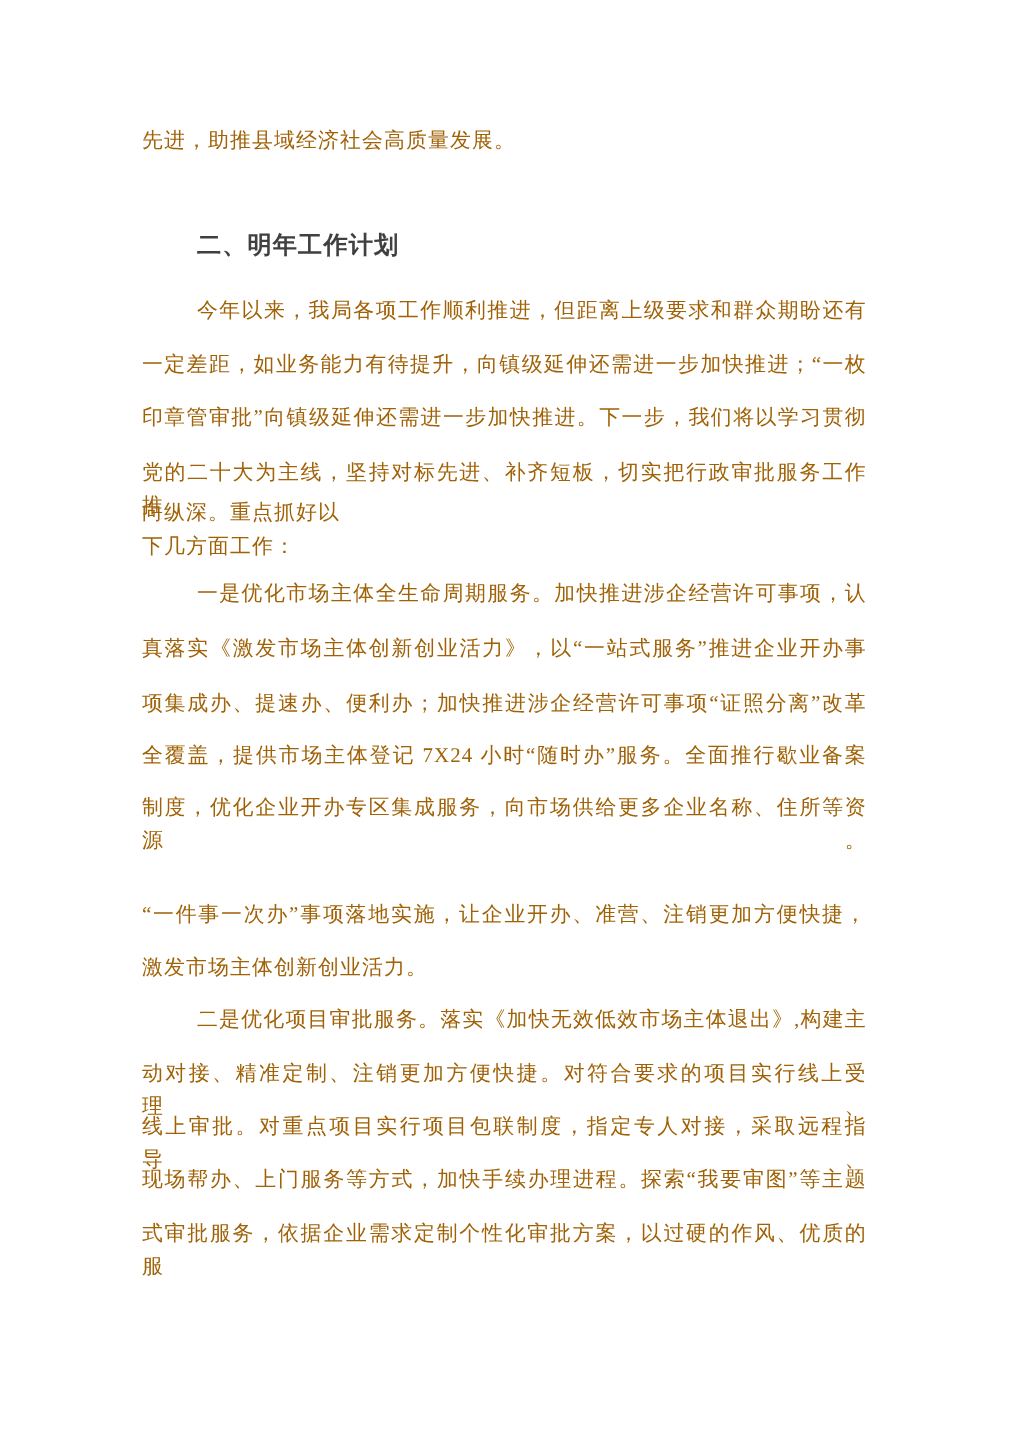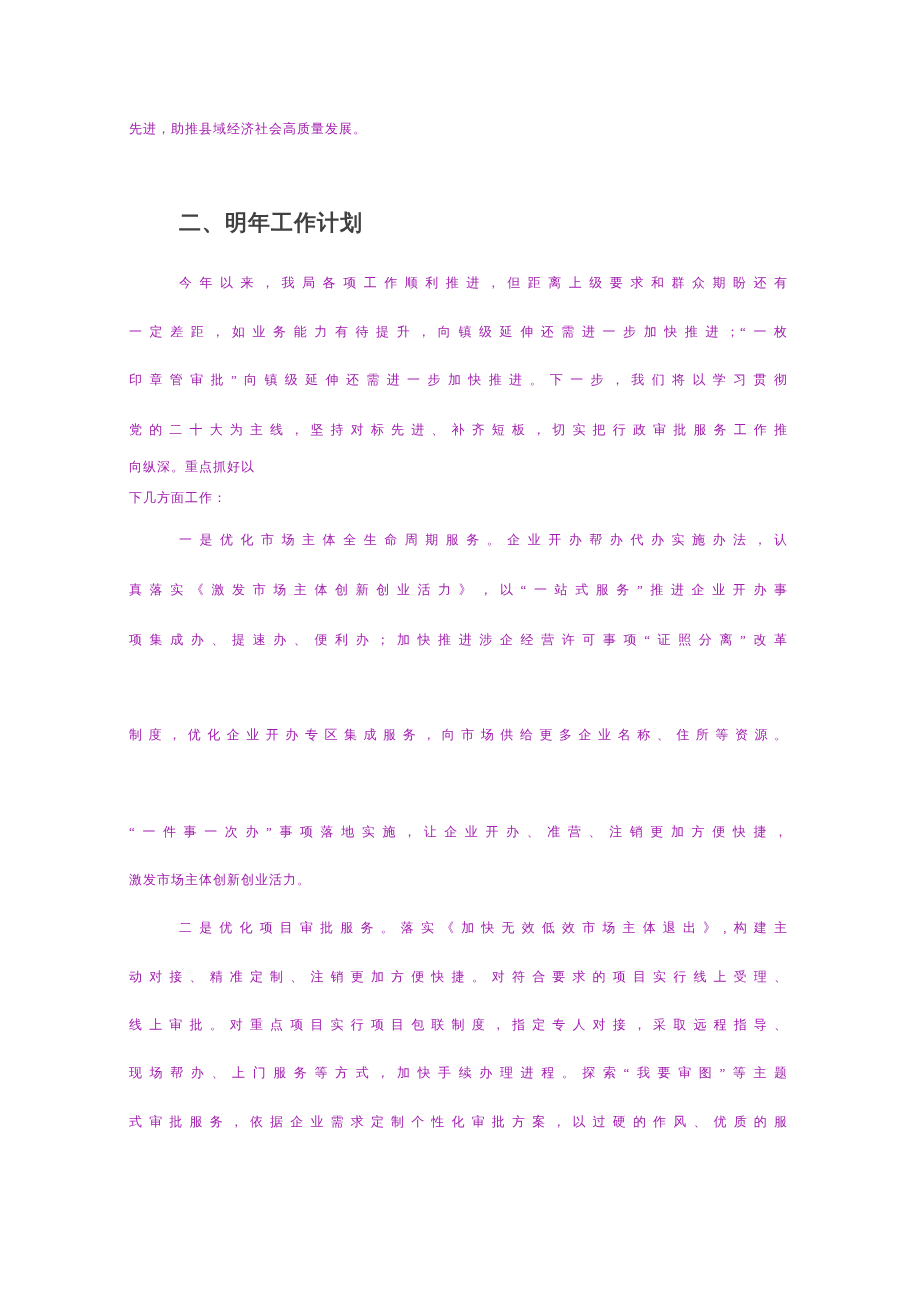--- a/index.html
+++ b/index.html
@@ -12,23 +12,23 @@
     width: 920px;
     height: 1301px;
     background: #ffffff;
     overflow: hidden;
     font-family: "Liberation Serif", "DejaVu Serif", serif;
   }
   .ln {
     position: absolute;
     left: 129px;
     width: 659px;
-    font-size: 13px;
+    font-size: 19px;
     line-height: 30px;
-    color: #a21caf;
+    color: #a16207;
     text-align: justify;
     letter-spacing: 1px;
   }
   .just {
     text-align-last: justify;
   }
   .ind {
     text-indent: 50px;
   }
   .head {
@@ -49,23 +49,24 @@
 
   <div class="ln head ind" style="top:208px">二、明年工作计划</div>
 
   <div class="ln just ind" style="top:268px">今年以来，我局各项工作顺利推进，但距离上级要求和群众期盼还有</div>
   <div class="ln just" style="top:317px">一定差距，如业务能力有待提升，向镇级延伸还需进一步加快推进；“一枚</div>
   <div class="ln just" style="top:365px">印章管审批”向镇级延伸还需进一步加快推进。下一步，我们将以学习贯彻</div>
   <div class="ln just" style="top:415px">党的二十大为主线，坚持对标先进、补齐短板，切实把行政审批服务工作推</div>
   <div class="ln" style="top:483px">下几方面工作：</div>
   <div class="ln" style="top:452px">向纵深。重点抓好以</div>
 
-  <div class="ln just ind" style="top:525px">一是优化市场主体全生命周期服务。企业开办帮办代办实施办法，认</div>
+  <div class="ln just ind" style="top:525px">一是优化市场主体全生命周期服务。加快推进涉企经营许可事项，认</div>
   <div class="ln just" style="top:575px">真落实《激发市场主体创新创业活力》，以“一站式服务”推进企业开办事</div>
   <div class="ln just" style="top:625px">项集成办、提速办、便利办；加快推进涉企经营许可事项“证照分离”改革</div>
+  <div class="ln just" style="top:673px">全覆盖，提供市场主体登记 7X24 小时“随时办”服务。全面推行歇业备案</div>
   <div class="ln just" style="top:720px">制度，优化企业开办专区集成服务，向市场供给更多企业名称、住所等资源。</div>
   <div class="ln just" style="top:817px">“一件事一次办”事项落地实施，让企业开办、准营、注销更加方便快捷，</div>
   <div class="ln" style="top:865px">激发市场主体创新创业活力。</div>
 
   <div class="ln just ind" style="top:913px">二是优化项目审批服务。落实《加快无效低效市场主体退出》,构建主</div>
   <div class="ln just" style="top:962px">动对接、精准定制、注销更加方便快捷。对符合要求的项目实行线上受理、</div>
   <div class="ln just" style="top:1010px">线上审批。对重点项目实行项目包联制度，指定专人对接，采取远程指导、</div>
   <div class="ln just" style="top:1058px">现场帮办、上门服务等方式，加快手续办理进程。探索“我要审图”等主题</div>
   <div class="ln just" style="top:1107px">式审批服务，依据企业需求定制个性化审批方案，以过硬的作风、优质的服</div>
 

